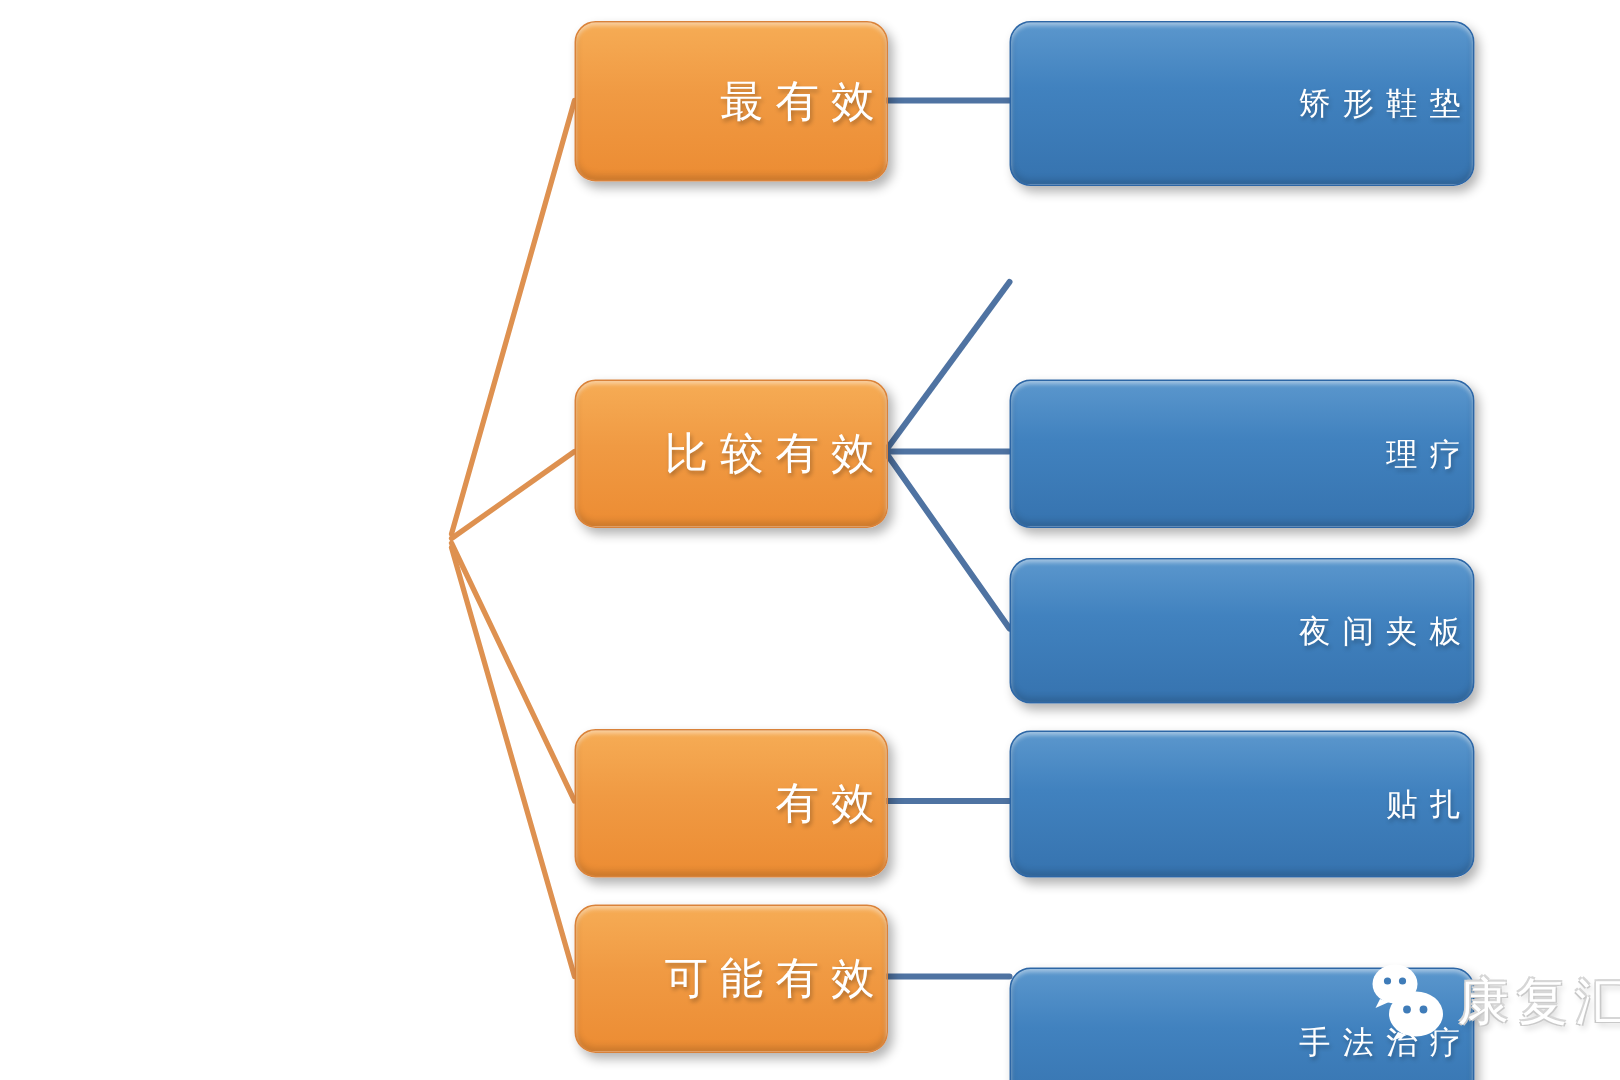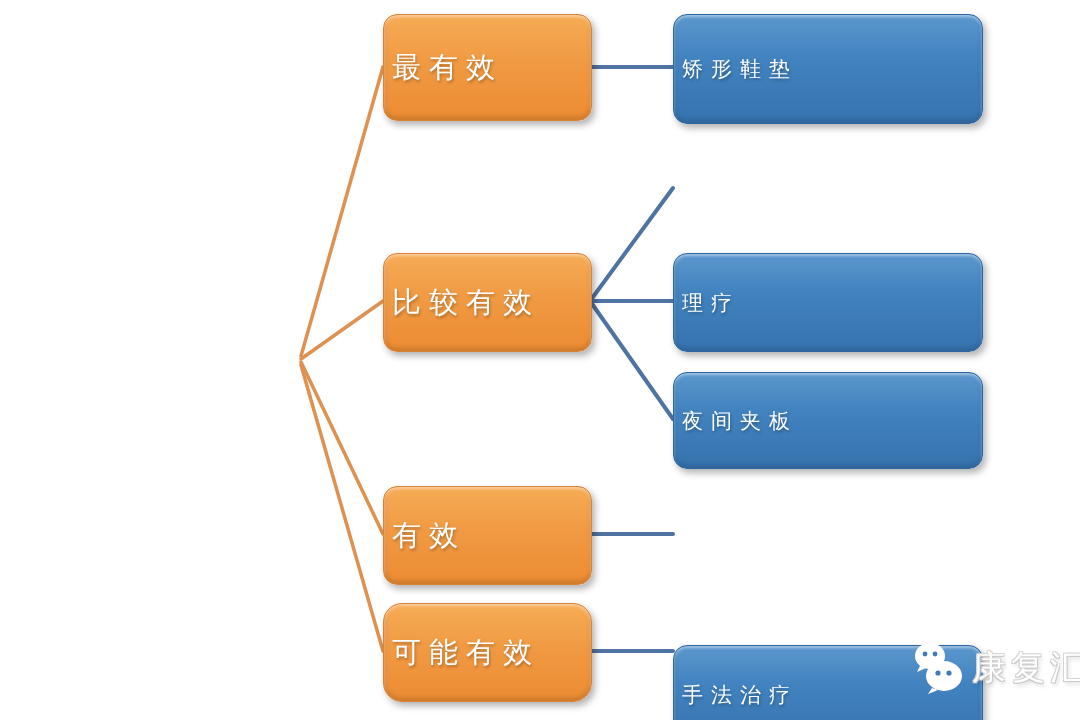--- a/index.html
+++ b/index.html
@@ -8,21 +8,21 @@
     width:1080px;height:720px;
     background:#ffffff;
     overflow:hidden;
     font-family:"DejaVu Sans","Liberation Sans",sans-serif;
   }
   .connectors{position:absolute;left:0;top:0;width:1080px;height:720px;}
   .oline{stroke:var(--line-orange);stroke-width:3.5;stroke-linecap:round;}
   .bline{stroke:var(--line-blue);stroke-width:4;stroke-linecap:round;}
   .node{
     position:absolute;
-    display:flex;align-items:center;justify-content:flex-start;
+    display:flex;align-items:center;justify-content:flex-end;
     border-radius:14px;
     color:#fff;
     text-shadow:1px 2px 3px rgba(0,0,0,0.28);
     box-shadow:3px 4px 7px rgba(0,0,0,0.30), inset 0 2px 3px rgba(255,255,255,0.45), inset 0 -3px 5px rgba(0,0,0,0.15);
   }
   .node span{
     letter-spacing:8px;
     padding-left:8px;
     white-space:nowrap;
     font-weight:500;
@@ -40,21 +40,21 @@
   .blue{
     background:linear-gradient(180deg,#5b97cd 0%,#4182bf 40%,#3673af 100%);
     border:1px solid #2d66a5;
     font-size:21px;
   }
   
   .n-root {left:95px;  top:310px; width:205px; height:98px;}
   .n-cat1 {left:383px; top:14px;  width:207px; height:105px;}
   .n-cat2 {left:383px; top:253px; width:207px; height:97px;}
   .n-cat3 {left:383px; top:486px; width:207px; height:97px;}
-  .n-cat4 {left:383px; top:603px; width:207px; height:97px;border-radius:19px;}
+  .n-cat4 {left:383px; top:603px; width:207px; height:97px;}
   .n-leaf1{left:673px; top:14px;  width:308px; height:108px;}
   .n-leaf2{left:673px; top:141px; width:308px; height:95px;}
   .n-leaf3{left:673px; top:253px; width:308px; height:97px;}
   .n-leaf4{left:673px; top:372px; width:308px; height:95px;}
   .n-leaf5{left:673px; top:487px; width:308px; height:96px;}
   .n-leaf6{left:673px; top:603px; width:308px; height:97px;margin-top:42px;}
 
   .watermark{
     position:absolute;left:908px;top:640px;
     display:flex;align-items:center;
@@ -109,20 +109,23 @@
 
   <div class="node blue n-leaf1">
     <span>矫形鞋垫</span>
   </div>
   <div class="node blue n-leaf4">
     <span>夜间夹板</span>
   </div>
   <div class="node blue n-leaf3">
     <span>理疗</span>
   </div>
+  <div class="node blue n-leaf5">
+    <span>贴扎</span>
+  </div>
   <div class="node blue n-leaf6">
     <span>手法治疗</span>
   </div>
 
   <div class="watermark">
     <svg width="58" height="56" viewBox="0 0 58 56">
 
       <ellipse cx="22" cy="16" rx="15" ry="13" fill="#ffffff"></ellipse>
       <path d="M12 26 L9 32 L18 28 Z" fill="#ffffff"></path>
       <circle cx="17" cy="14" r="2.4" fill="#3f7cb9"></circle>

